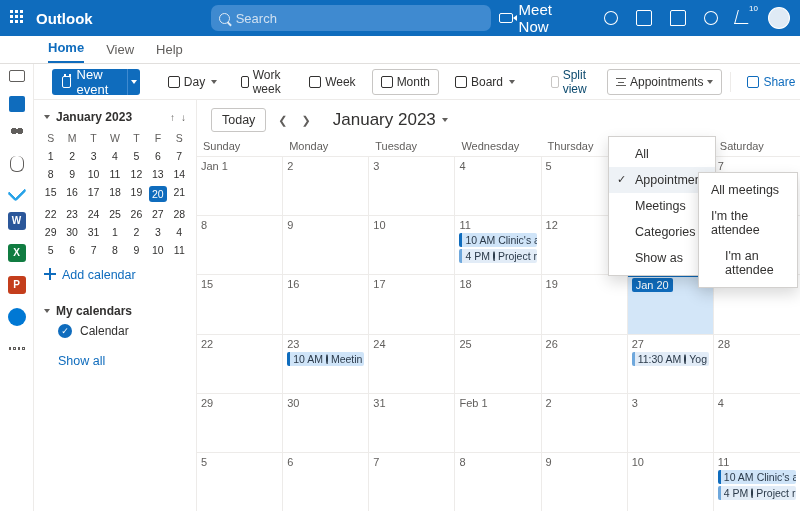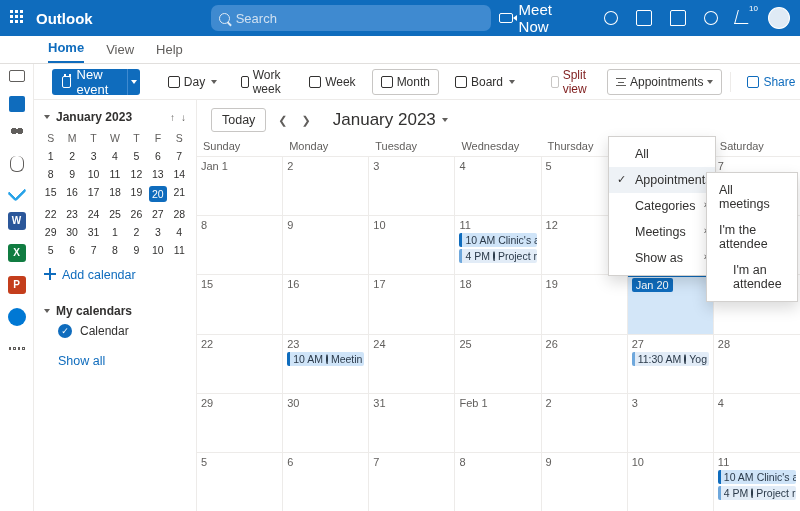--- a/index.html
+++ b/index.html
@@ -31,21 +31,21 @@
 .app-more{width:16px;height:16px;display:flex;gap:2px;justify-content:center;align-items:center}
 .app-more span{width:3px;height:3px;border:1px solid #605e5c}
 .workarea { position:absolute; left:34px; top:64px; right:0; bottom:0; display:flex; flex-direction:column; }
 .toolbar { height:36px; border-bottom:1px solid #edebe9; display:flex; align-items:center; padding:0 10px; gap:8px; font-size:12px; color:#323130; }
 .ham { width:18px; display:flex; flex-direction:column; gap:3px; }
 .ham span{height:1.5px;background:#605e5c}
 .newbtn { background:#0f6cbd; color:#fff; height:26px; border-radius:3px 0 0 3px; display:flex; align-items:center; padding:0 10px; gap:6px; font-size:13px; }
 .newbtn-split { background:#0f6cbd; color:#fff; height:26px; width:18px; border-radius:0 3px 3px 0; border-left:1px solid #3f8ad0; display:flex; align-items:center; justify-content:center; }
 .tbtn { height:26px; padding:0 8px; display:flex; align-items:center; gap:4px; border-radius:3px; cursor:pointer; color:#323130; }
 .tbtn.outlined { border:1px solid #c8c6c4; }
-.tbtn.muted { color:#7f1d1d;justify-content:center; }
+.tbtn.muted { color:#0c4a6e;justify-content:center; }
 .tbtn .chev { font-size:8px; color:#605e5c; margin-left:2px; }
 .divider { width:1px; height:20px; background:#edebe9; margin:0 2px; }
 .toolbar-right { margin-left:auto; display:flex; align-items:center; gap:6px; }
 .filter-btn { border:1px solid #c8c6c4; background:#fff; height:26px; display:flex; align-items:center; padding:0 8px; gap:4px; border-radius:3px; }
 .content { flex:1; display:flex; min-height:0;}
 .sidebar { width:162px; padding:8px 6px; font-size:12px; color:#323130; }
 .mini-head { display:flex; align-items:center; gap:6px; padding:2px 4px; font-weight:600; }
 .mini-head .nav { margin-left:auto; display:flex; gap:6px; color:#605e5c; font-size:10px;}
 .mini-grid { display:grid; grid-template-columns:repeat(7,1fr); text-align:center; font-size:10.5px; color:#605e5c; row-gap:6px; margin-top:6px;}
 .mini-grid .dow { font-weight:400; color:#605e5c;}
@@ -71,21 +71,21 @@
 .cell.today::before { content:""; position:absolute; left:0; right:0; top:-1px; height:3px; background:#0f6cbd;}
 .event { margin-top:2px; font-size:10.5px; background:#cfe4f8; color:#2b3a4a; border-radius:2px; padding:1px 3px; border-left:3px solid #0f6cbd; white-space:nowrap; overflow:hidden; display:flex; gap:3px; align-items:center;}
 .event .time{color:#2b3a4a;font-weight:400}
 .event.alt{background:#e2ecf7;border-left-color:#6fa8dc}
 .dropdown { position:absolute; background:#fff; border:1px solid #d2d0ce; box-shadow:0 6px 14px rgba(0,0,0,0.15); font-size:12.5px; z-index:50; }
 .dd-main { top:36px; right:84px; width:108px; padding:4px 0;}
 .dd-item { padding:6px 12px 6px 26px; position:relative; cursor:pointer;}
 .dd-item .arr { position:absolute; right:8px; color:#605e5c; font-size:10px;}
 .dd-item.sel { background:#eef2f6;}
 .dd-item.sel::before { content:"✓"; position:absolute; left:8px; font-size:11px; color:#323130;}
-.dd-sub { top:72px; right:2px; width:92px; padding:4px 0;}
+.dd-sub { top:72px; right:2px; width:100px; padding:4px 0;}
 .icon-sm{width:12px;height:12px;display:inline-block;border:1.2px solid currentColor;border-radius:2px}
 .chev-down{width:0;height:0;border-left:4px solid transparent;border-right:4px solid transparent;border-top:5px solid currentColor;display:inline-block}
 .chev-down.sm{border-left-width:3px;border-right-width:3px;border-top-width:4px}
 .mag{width:11px;height:11px;border:1.5px solid currentColor;border-radius:50%;position:relative}
 .mag::after{content:"";position:absolute;width:5px;height:1.5px;background:currentColor;bottom:-2px;right:-3px;transform:rotate(45deg)}
 .vid{width:14px;height:10px;border:1.5px solid #fff;border-radius:2px;position:relative}
 .vid::after{content:"";position:absolute;right:-5px;top:1px;width:0;height:0;border-top:3px solid transparent;border-bottom:3px solid transparent;border-right:4px solid #fff}
 .skype{width:14px;height:14px;border:1.5px solid #fff;border-radius:50%}
 .gear{width:14px;height:14px;border:1.5px solid #fff;border-radius:50%}
 .horn{width:14px;height:14px;border-left:1.5px solid #fff;border-bottom:1.5px solid #fff;transform:skewX(-15deg)}
@@ -383,22 +383,22 @@
             </div><div class="event alt">
               <span class="time">4 PM</span>
               <span class="recur"></span>
               <span>Project r</span>
             </div></div>
         </div>
 
       <div class="dropdown dd-main" id="dd-main">
           <div class="dd-item">All</div>
           <div class="dd-item sel">Appointments</div>
+          <div class="dd-item">Meetings<span class="arr">›</span></div>
           <div class="dd-item">Categories<span class="arr">›</span></div>
-          <div class="dd-item">Meetings<span class="arr">›</span></div>
           <div class="dd-item">Show as<span class="arr">›</span></div>
         </div>
       <div class="dropdown dd-sub" id="dd-sub">
           <div class="dd-item" style="padding-left: 12px;">All meetings</div>
           <div class="dd-item" style="padding-left: 12px;">I'm the attendee</div>
           <div class="dd-item" style="">I'm an attendee</div>
         </div>
     </div>
   </div>
 </div>

